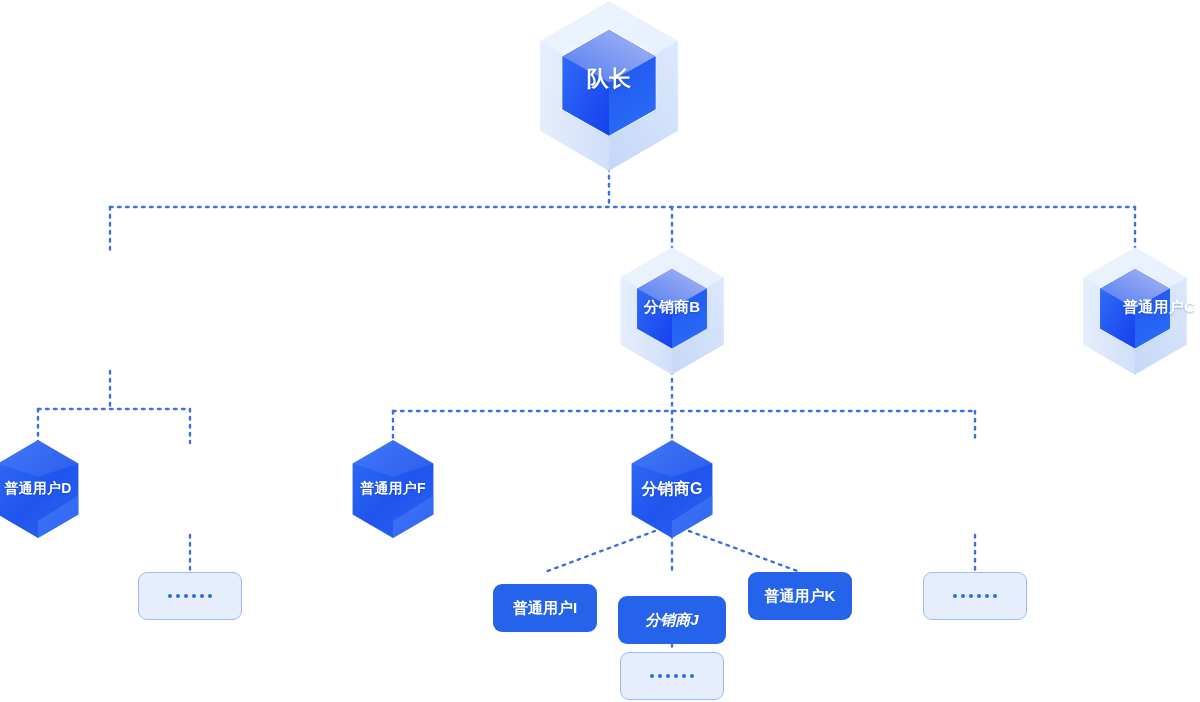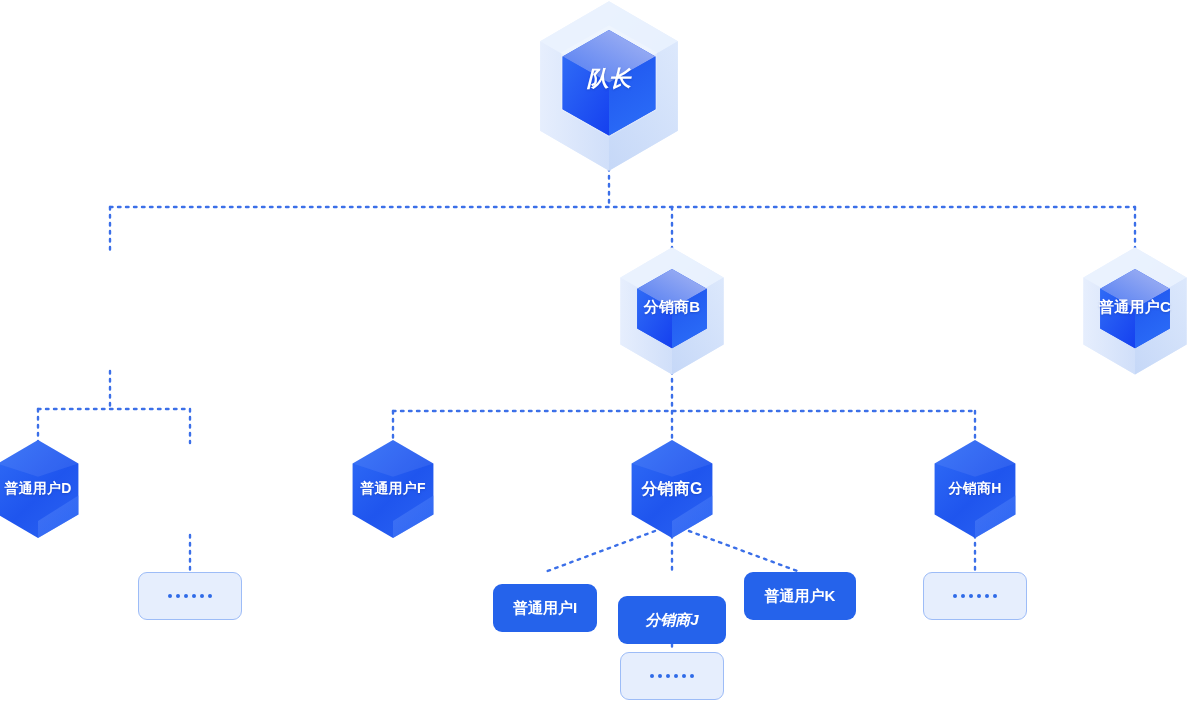--- a/index.html
+++ b/index.html
@@ -163,21 +163,21 @@
       <polygon points="50,2 93,27 93,83 50,108 7,83 7,27" fill="url(#gOuterTop)"></polygon>
       <polygon points="50,2 93,27 50,52 7,27" fill="#eaf2fe" opacity=".85"></polygon>
       <polygon points="7,27 50,52 50,108 7,83" fill="url(#gOuterLeft)" opacity=".9"></polygon>
       <polygon points="93,27 93,83 50,108 50,52" fill="url(#gOuterRight)" opacity=".9"></polygon>
       <polygon points="50,17 80,34 80,70 50,87 20,70 20,34" fill="#ffffff" opacity=".22"></polygon>
       <polygon points="50,20 79,36.5 79,69.5 50,86 21,69.5 21,36.5" fill="url(#gInnerLeft)"></polygon>
       <polygon points="50,20 79,36.5 50,53 21,36.5" fill="url(#gInnerTop)"></polygon>
       <polygon points="21,36.5 50,53 50,86 21,69.5" fill="url(#gInnerLeft)"></polygon>
       <polygon points="79,36.5 79,69.5 50,86 50,53" fill="url(#gInnerBottom)"></polygon>
     </svg>
-    <span class="hexlabel" style="font-size:22px; top:46%;font-style:italic;">队长</span>
+    <span class="hexlabel" style="font-size:22px; top:46%;">队长</span>
   </div>
 
 
   <div class="hexnode" style="left:672px; top:311px; width:120px; height:132px;text-align:right;">
     <svg viewBox="0 0 100 110" width="120" height="132">
       <polygon points="50,2 93,27 93,83 50,108 7,83 7,27" fill="url(#gOuterTop)"></polygon>
       <polygon points="50,2 93,27 50,52 7,27" fill="#eaf2fe" opacity=".85"></polygon>
       <polygon points="7,27 50,52 50,108 7,83" fill="url(#gOuterLeft)" opacity=".9"></polygon>
       <polygon points="93,27 93,83 50,108 50,52" fill="url(#gOuterRight)" opacity=".9"></polygon>
       <polygon points="50,20 79,36.5 79,69.5 50,86 21,69.5 21,36.5" fill="url(#gInnerLeft)"></polygon>
@@ -192,21 +192,21 @@
     <svg viewBox="0 0 100 110" width="120" height="132">
       <polygon points="50,2 93,27 93,83 50,108 7,83 7,27" fill="url(#gOuterTop)"></polygon>
       <polygon points="50,2 93,27 50,52 7,27" fill="#eaf2fe" opacity=".85"></polygon>
       <polygon points="7,27 50,52 50,108 7,83" fill="url(#gOuterLeft)" opacity=".9"></polygon>
       <polygon points="93,27 93,83 50,108 50,52" fill="url(#gOuterRight)" opacity=".9"></polygon>
       <polygon points="50,20 79,36.5 79,69.5 50,86 21,69.5 21,36.5" fill="url(#gInnerLeft)"></polygon>
       <polygon points="50,20 79,36.5 50,53 21,36.5" fill="url(#gInnerTop)"></polygon>
       <polygon points="21,36.5 50,53 50,86 21,69.5" fill="url(#gInnerLeft)"></polygon>
       <polygon points="79,36.5 79,69.5 50,86 50,53" fill="url(#gInnerBottom)"></polygon>
     </svg>
-    <span class="hexlabel" style="font-size:15px; top:47%;">普通用户C</span>
+    <span class="hexlabel" style="font-size:15px; top:47%;margin-left:24px;">普通用户C</span>
   </div>
 
   <div class="hexnode" style="left:38px; top:489px; width:94px; height:104px;">
     <svg viewBox="0 0 100 110" width="94" height="104">
       <polygon points="50,3 93,28 93,82 50,107 7,82 7,28" fill="url(#gSolidMain)"></polygon>
       <polygon points="93,62 93,82 50,107 50,89" fill="url(#gSolidFacet)" opacity=".55"></polygon>
       <polygon points="50,3 93,28 50,42 7,28" fill="#ffffff" opacity=".08"></polygon>
     </svg>
     <span class="hexlabel" style="font-size:14px;">普通用户D</span>
   </div>
@@ -223,34 +223,26 @@
 
   <div class="hexnode" style="left:672px; top:489px; width:94px; height:104px;">
     <svg viewBox="0 0 100 110" width="94" height="104">
       <polygon points="50,3 93,28 93,82 50,107 7,82 7,28" fill="url(#gSolidMain)"></polygon>
       <polygon points="93,62 93,82 50,107 50,89" fill="url(#gSolidFacet)" opacity=".55"></polygon>
       <polygon points="50,3 93,28 50,42 7,28" fill="#ffffff" opacity=".08"></polygon>
     </svg>
     <span class="hexlabel" style="font-size:16px;">分销商G</span>
   </div>
 
-  <div class="hexnode" style="left:975px; top:489px; width:94px; height:104px;">
-    <svg viewBox="0 0 100 110" width="94" height="104">
-      <polygon points="50,3 93,28 93,82 50,107 7,82 7,28" fill="url(#gSolidMain)"></polygon>
-      <polygon points="93,62 93,82 50,107 50,89" fill="url(#gSolidFacet)" opacity=".55"></polygon>
-      <polygon points="50,3 93,28 50,42 7,28" fill="#ffffff" opacity=".08"></polygon>
-    </svg>
-    <span class="hexlabel" style="font-size:14px;">分销商H</span>
-  </div>
 
   <div class="boxnode" style="left:545px; top:608px; width:104px; height:48px;">普通用户I</div>
 
   <div class="boxnode" style="left:672px; top:620px; width:108px; height:48px;font-style:italic;">分销商J</div>
 
-  <div class="boxnode" style="left:800px; top:596px; width:112px; height:48px;">普通用户K</div>
+  <div class="boxnode" style="left:800px; top:596px; width:104px; height:48px;">普通用户K</div>
 
   <div class="ellipsisnode" style="left:190px; top:596px; width:104px; height:48px;">
     <span class="dots">
         <i></i>
         <i></i>
         <i></i>
         <i></i>
         <i></i>
         <i></i>
       </span>

